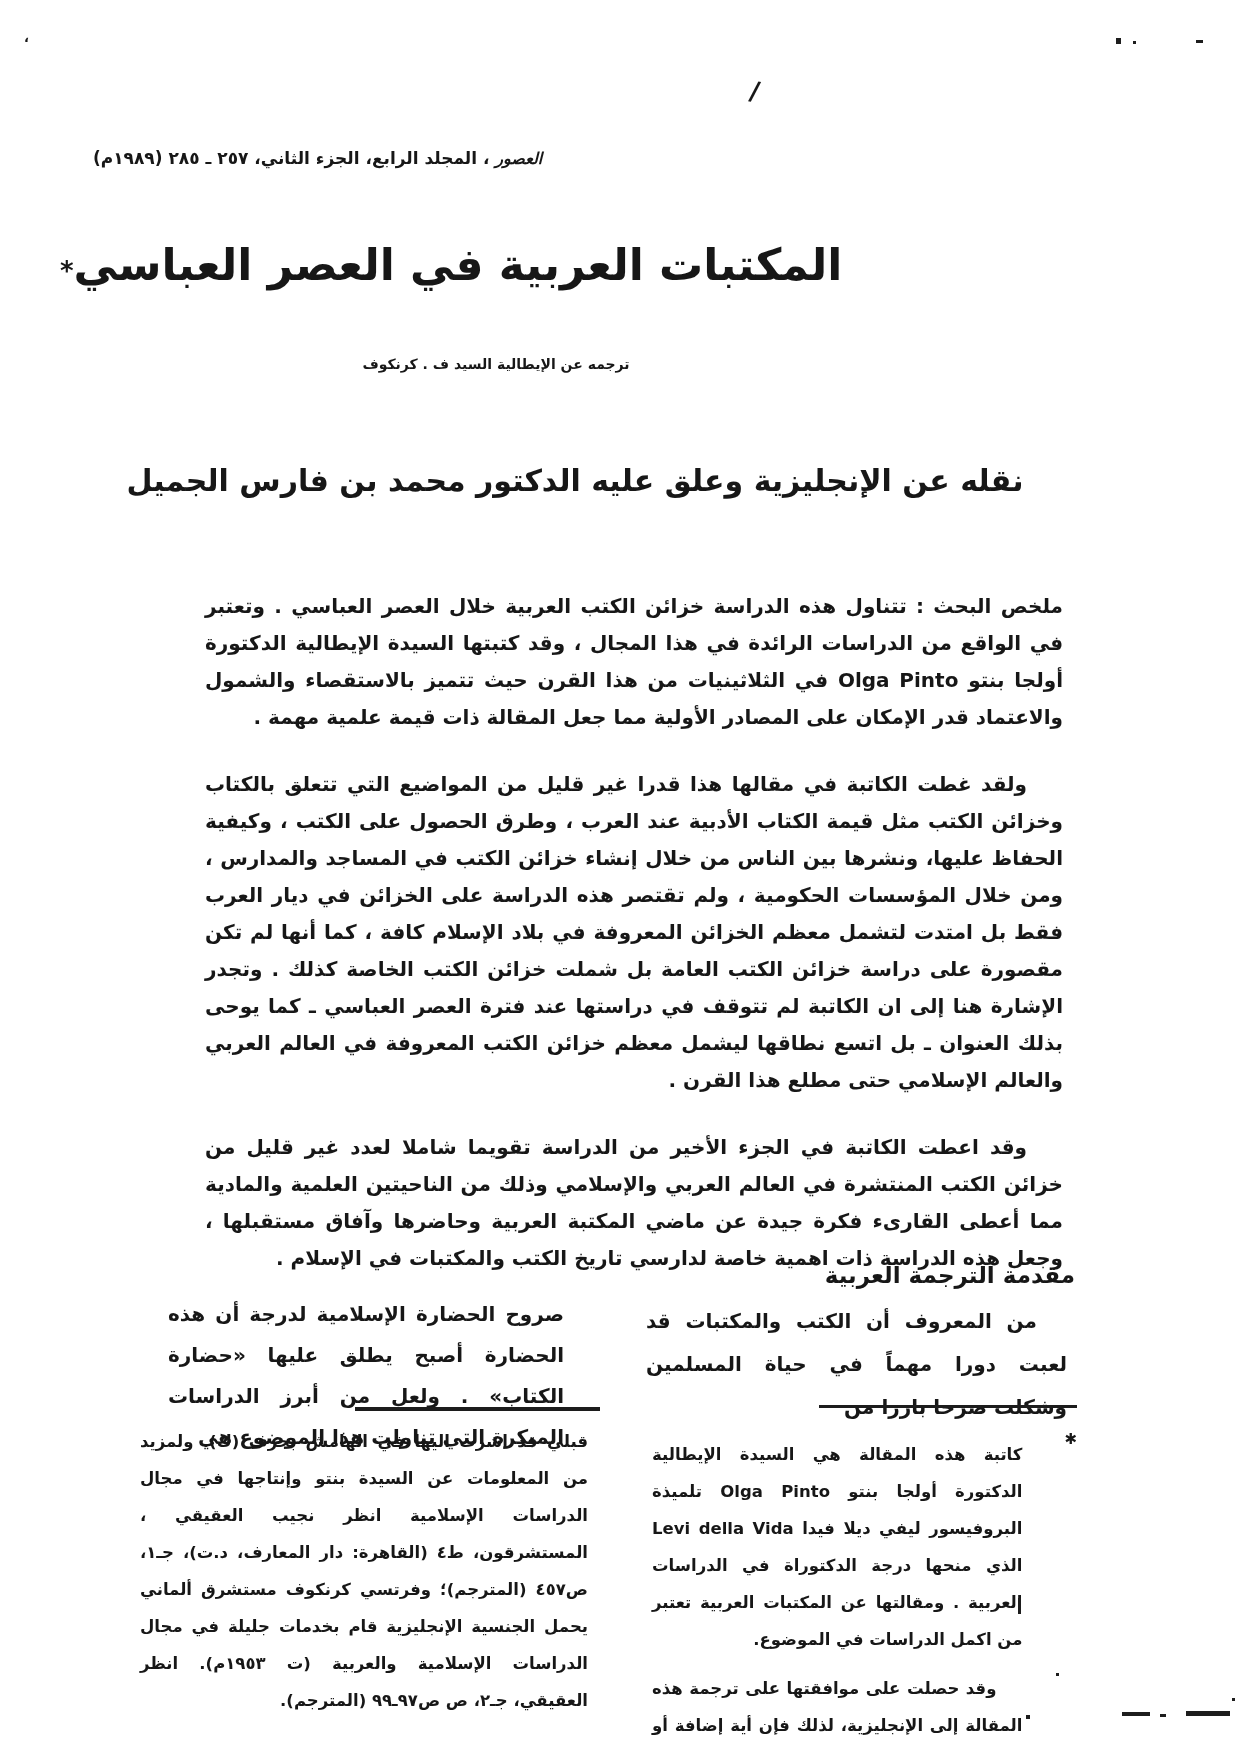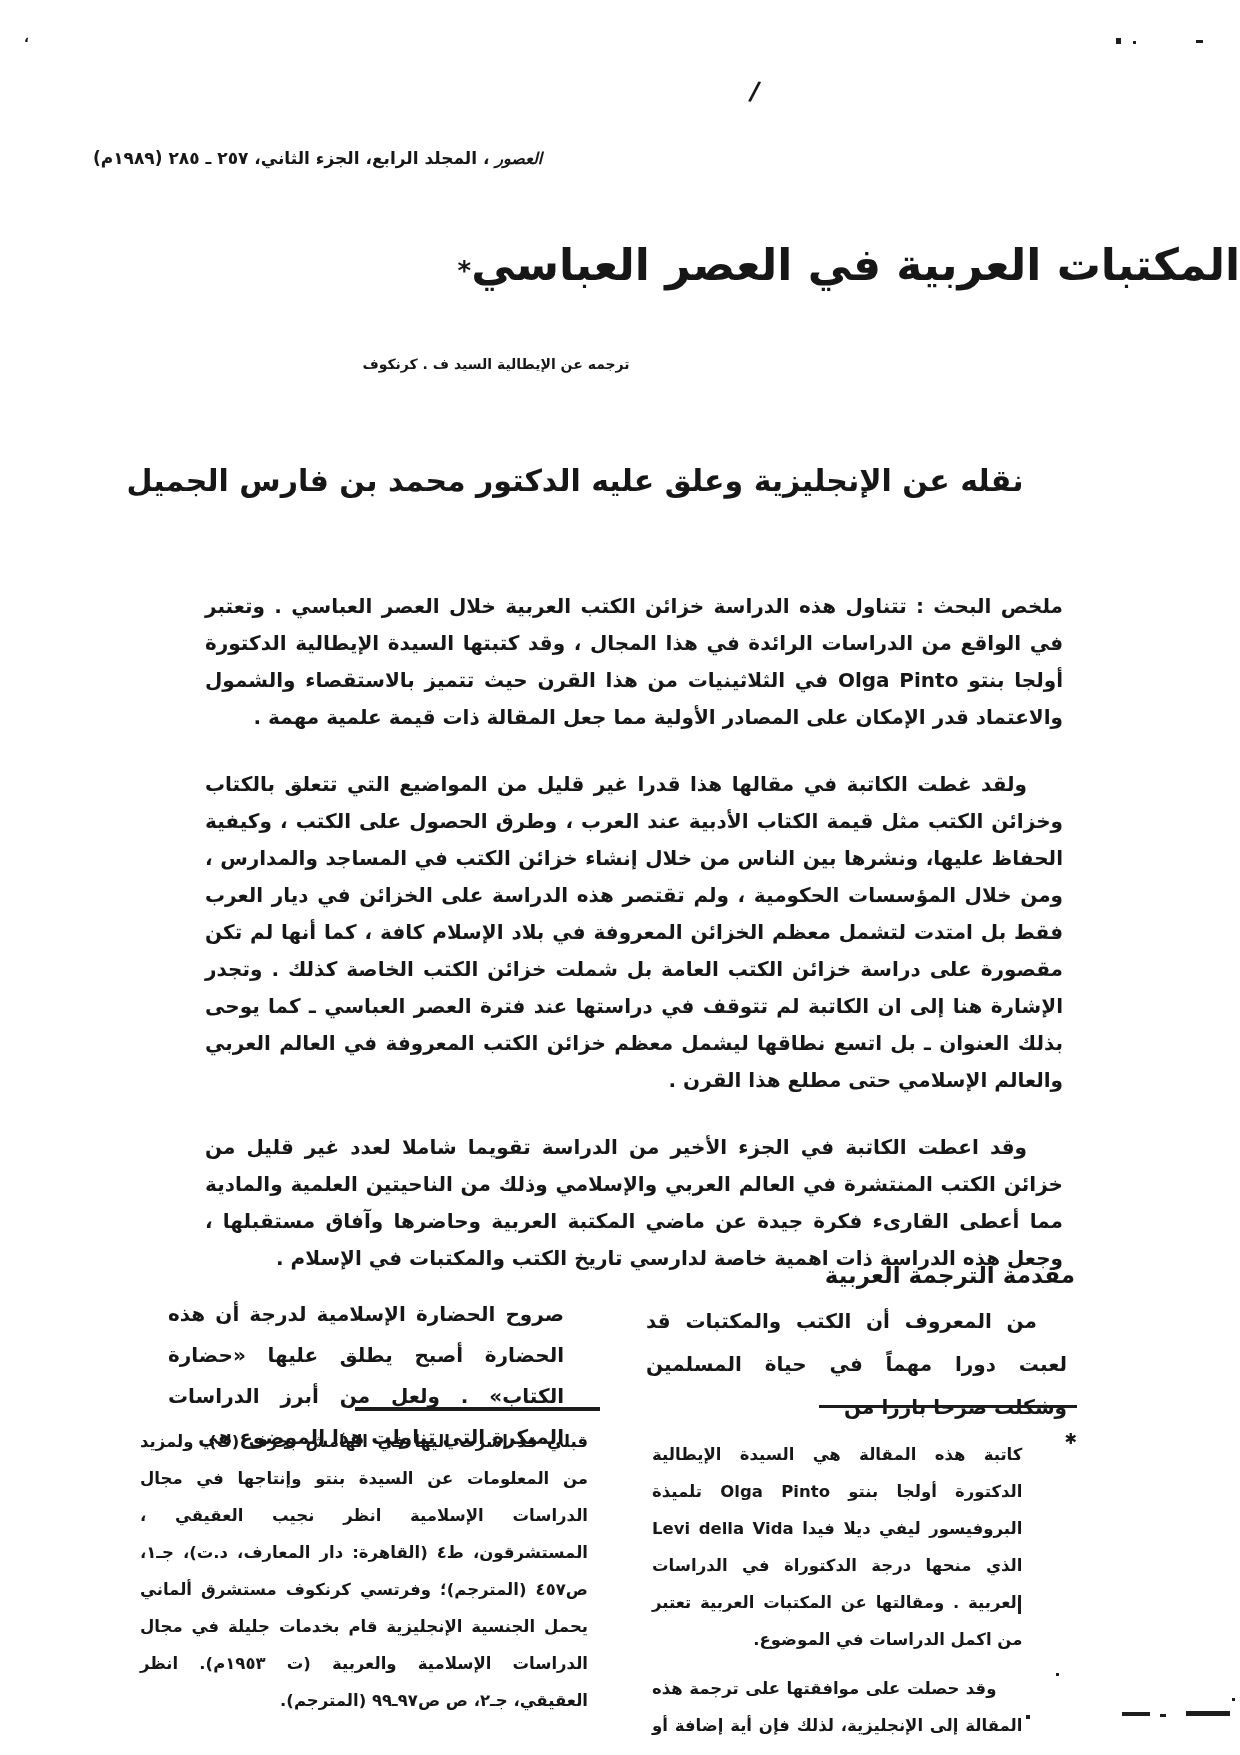--- a/index.html
+++ b/index.html
@@ -18,21 +18,21 @@
   .journal-header {
     position:absolute; top:148px; left:93px;
     font-size:17px; font-weight:bold; white-space:nowrap;
     direction:rtl;
   }
   .journal-name { font-size:16px; letter-spacing:0.5px;font-style:italic; }
 
   
   .article-title {
     position:absolute; top:232px; left:60px; right:0;
-    margin:0; text-align:right;
+    margin:0; text-align:left;
     font-size:44px; font-weight:bold; line-height:1.5;
     letter-spacing:0;
   }
   .title-mark { font-size:26px; }
 
   .article-subtitle {
     position:absolute; top:356px; left:0; right:248px;
     text-align:center;
     font-size:14px; font-weight:bold;
   }

